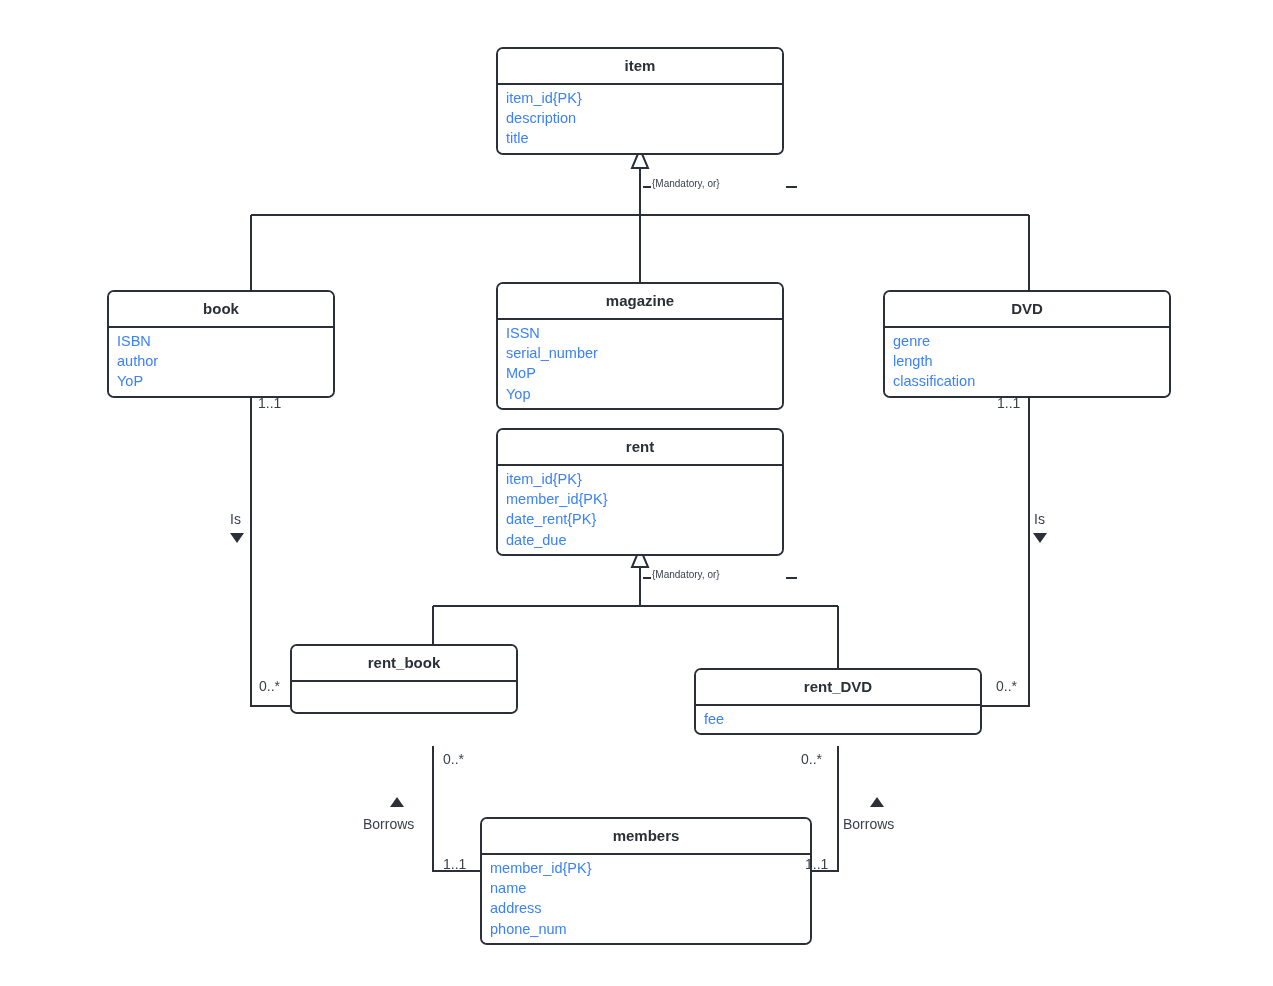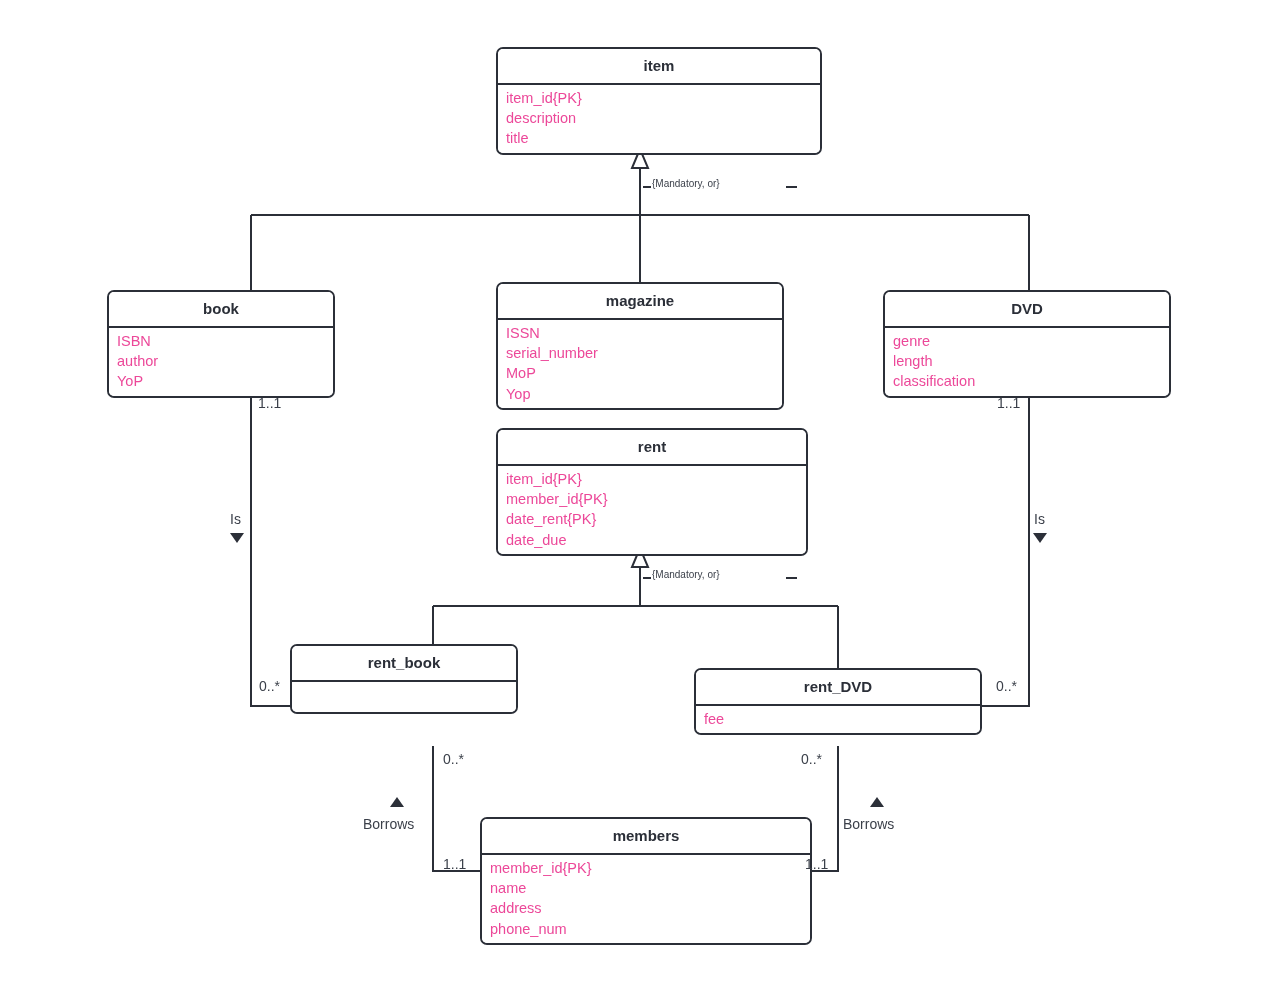--- a/index.html
+++ b/index.html
@@ -52,21 +52,21 @@
   }
   .uml-attrs {
     box-sizing: border-box;
     padding: 3px 0 4px 8px;
     background: #ffffff;
     border-radius: 0 0 5px 5px;
   }
   .uml-attr {
     font-size: 14.5px;
     line-height: 20.2px;
-    color: #ec4899;
+    color: #3b82f6;
     white-space: nowrap;
   }
   .uml-attrs.empty {
     min-height: 30px;
   }
   
   .lbl {
     position: absolute;
     font-size: 13.5px;
     line-height: 15px;
@@ -133,21 +133,21 @@
       <path d="M 251 392 L 251 706 L 290 706"></path>
 
       <path d="M 1029 392 L 1029 706 L 982 706"></path>
 
       <path d="M 433 746 L 433 871 L 496 871"></path>
 
       <path d="M 838 746 L 838 871 L 784 871"></path>
     </g>
   </svg>
 
-  <div class="uml-class" style="left:496px; top:47px; width:326px;">
+  <div class="uml-class" style="left:496px; top:47px; width:288px;">
     <div class="uml-name">item</div>
     <div class="uml-attrs">
       <div class="uml-attr">item_id{PK}</div>
       <div class="uml-attr">description</div>
       <div class="uml-attr">title</div>
     </div>
   </div>
 
   <div class="uml-class" style="left:107px; top:290px; width:228px;">
     <div class="uml-name">book</div>
@@ -170,21 +170,21 @@
 
   <div class="uml-class" style="left:883px; top:290px; width:288px;">
     <div class="uml-name">DVD</div>
     <div class="uml-attrs">
       <div class="uml-attr">genre</div>
       <div class="uml-attr">length</div>
       <div class="uml-attr">classification</div>
     </div>
   </div>
 
-  <div class="uml-class" style="left:496px; top:428px; width:312px;">
+  <div class="uml-class" style="left:496px; top:428px; width:288px;">
     <div class="uml-name">rent</div>
     <div class="uml-attrs">
       <div class="uml-attr">item_id{PK}</div>
       <div class="uml-attr">member_id{PK}</div>
       <div class="uml-attr">date_rent{PK}</div>
       <div class="uml-attr">date_due</div>
     </div>
   </div>
 
   <div class="uml-class" style="left:290px; top:644px; width:228px;">

